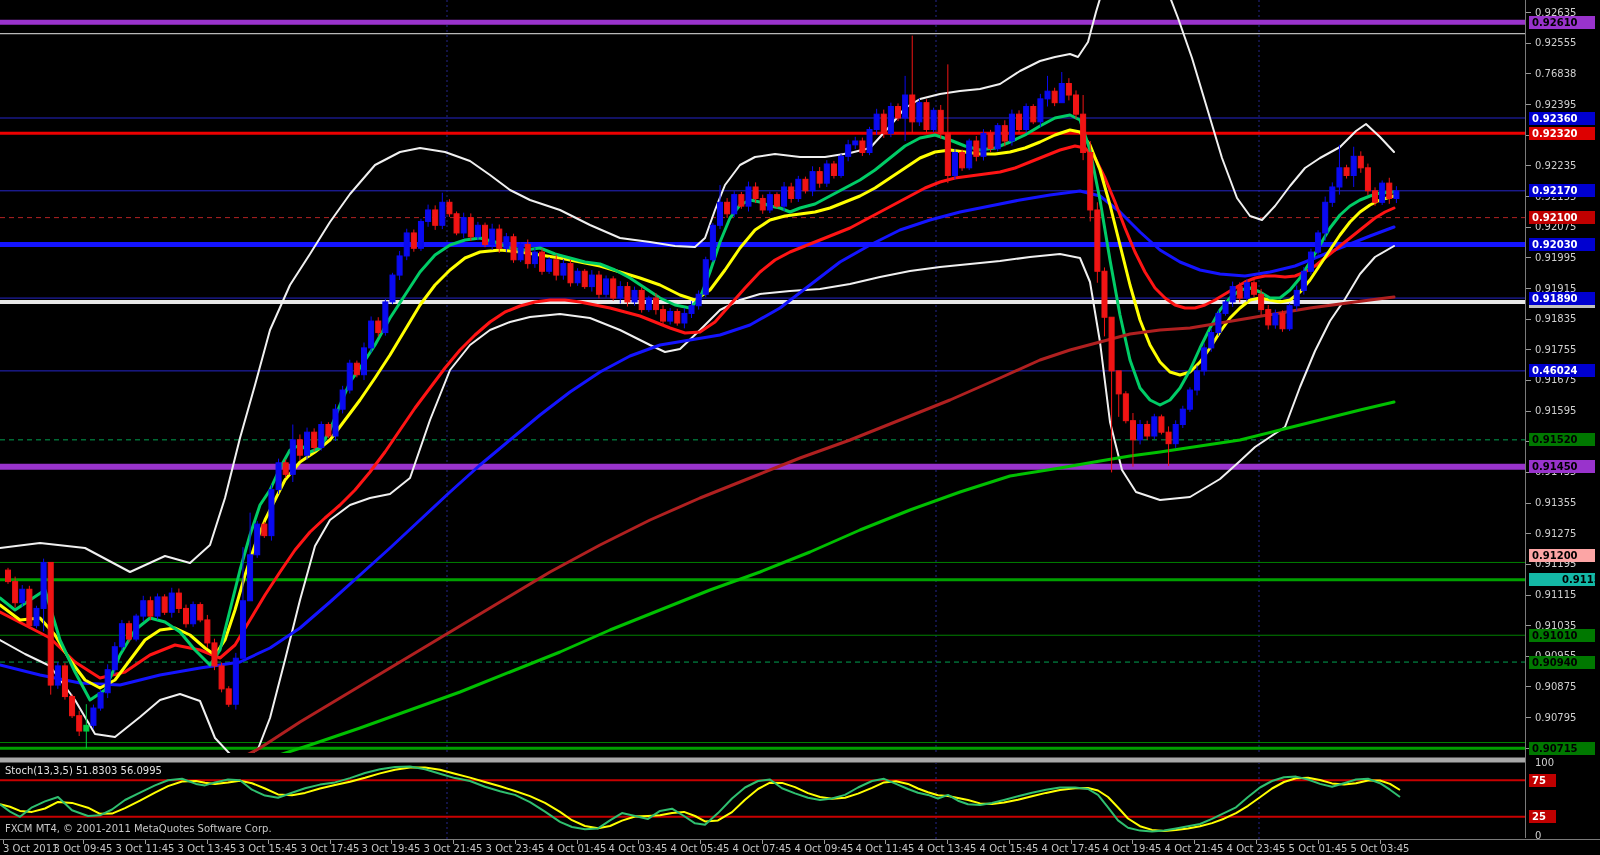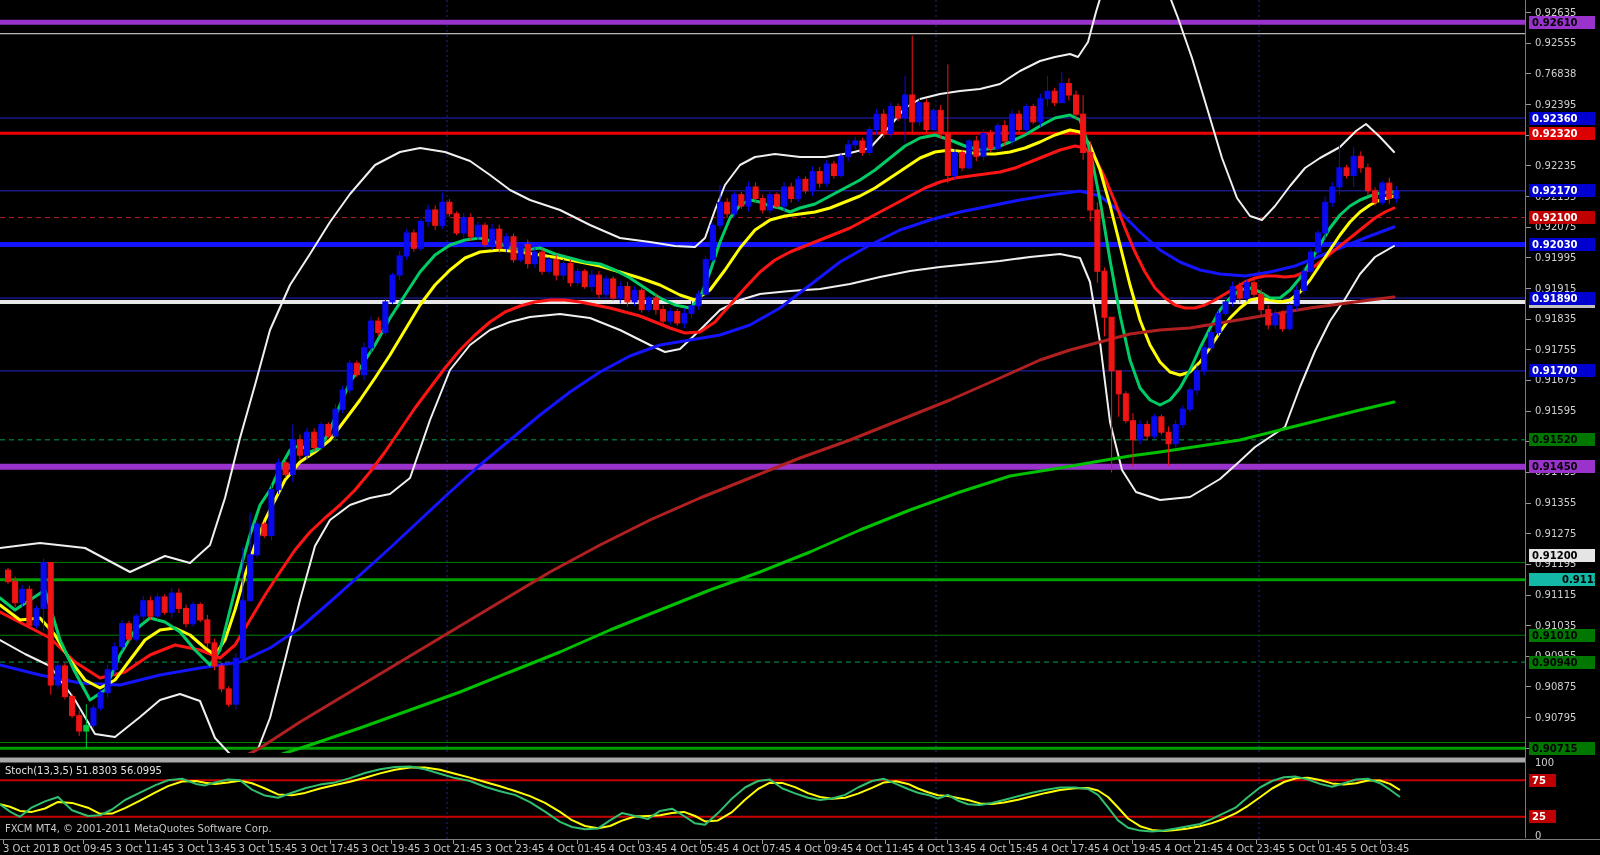--- a/index.html
+++ b/index.html
@@ -919,24 +919,24 @@
       <div class="tick-dash" style="top: 747.776px;"></div>
       <div class="tick-label" style="top: 742.276px;">0.90715</div>
       <div class="marker-box" style="top: 15.7222px; background: rgb(153, 51, 204); color: rgb(0, 0, 0);">0.92610</div>
       <div class="marker-box" style="top: 111.508px; background: rgb(0, 0, 208); color: rgb(255, 255, 255);">0.92360</div>
       <div class="marker-box" style="top: 126.833px; background: rgb(221, 0, 0); color: rgb(255, 255, 255);">0.92320</div>
       <div class="marker-box" style="top: 184.305px; background: rgb(0, 0, 208); color: rgb(255, 255, 255);">0.92170</div>
       <div class="marker-box" style="top: 211.125px; background: rgb(192, 0, 0); color: rgb(255, 255, 255);">0.92100</div>
       <div class="marker-box" style="top: 237.944px; background: rgb(0, 0, 208); color: rgb(255, 255, 255);">0.92030</div>
       <div class="marker-box" style="top: 295.416px; background: rgb(192, 192, 192); color: rgb(0, 0, 0);">0.91880</div>
       <div class="marker-box" style="top: 291.584px; background: rgb(0, 0, 208); color: rgb(255, 255, 255);">0.91890</div>
-      <div class="marker-box" style="top: 364.381px; background: rgb(0, 0, 208); color: rgb(255, 255, 255);">0.91700</div>
+      <div class="marker-box" style="top: 364.381px; background: rgb(0, 0, 208); color: rgb(255, 255, 255);">0.46024</div>
       <div class="marker-box" style="top: 433.347px; background: rgb(0, 120, 0); color: rgb(0, 0, 0);">0.91520</div>
       <div class="marker-box" style="top: 460.167px; background: rgb(153, 51, 204); color: rgb(0, 0, 0);">0.91450</div>
-      <div class="marker-box" style="top: 549px; background: #e5e5e5; color: rgb(0, 0, 0);">0.91200</div>
+      <div class="marker-box" style="top: 549px; background: #fca5a5; color: rgb(0, 0, 0);">0.91200</div>
       <div class="marker-box" style="top: 573.193px; background: #14b8a6; color: rgb(0, 0, 0); padding-left: 33px;">0.91155</div>
       <div class="marker-box" style="top: 628.749px; background: rgb(0, 120, 0); color: rgb(0, 0, 0);">0.91010</div>
       <div class="marker-box" style="top: 655.569px; background: rgb(0, 120, 0); color: rgb(0, 0, 0);">0.90940</div>
       <div class="marker-box" style="top: 741.776px; background: rgb(0, 120, 0); color: rgb(0, 0, 0);">0.90715</div>
       <div class="stoch-scale-label" style="top: 757px;">100</div>
       <div class="stoch-scale-label" style="top: 830px;">0</div>
       <div class="stoch-level-box" style="top: 773.75px;">75</div>
       <div class="stoch-level-box" style="top: 810.25px;">25</div>
     </div>
   <div id="time-axis">

